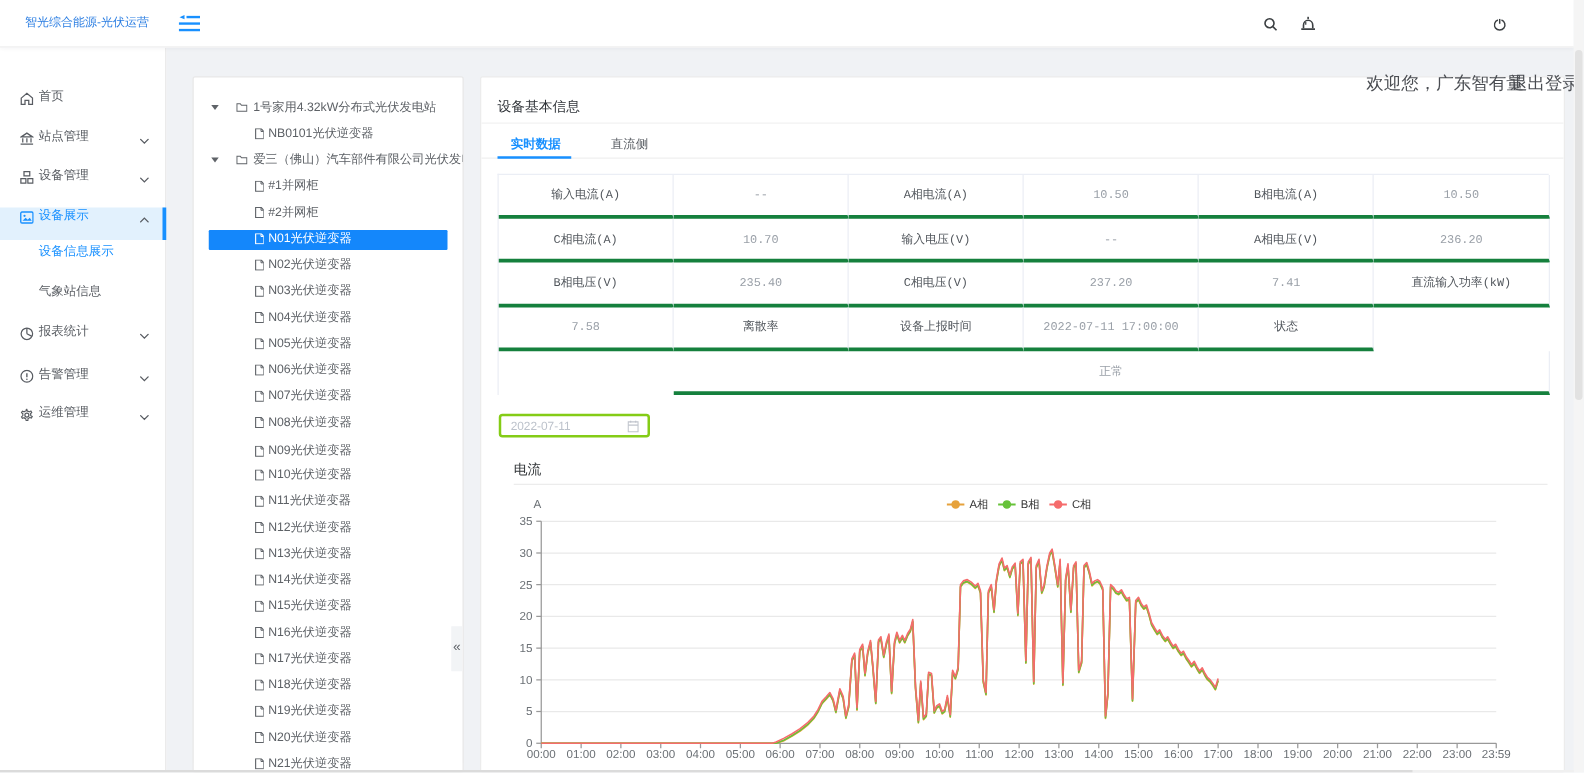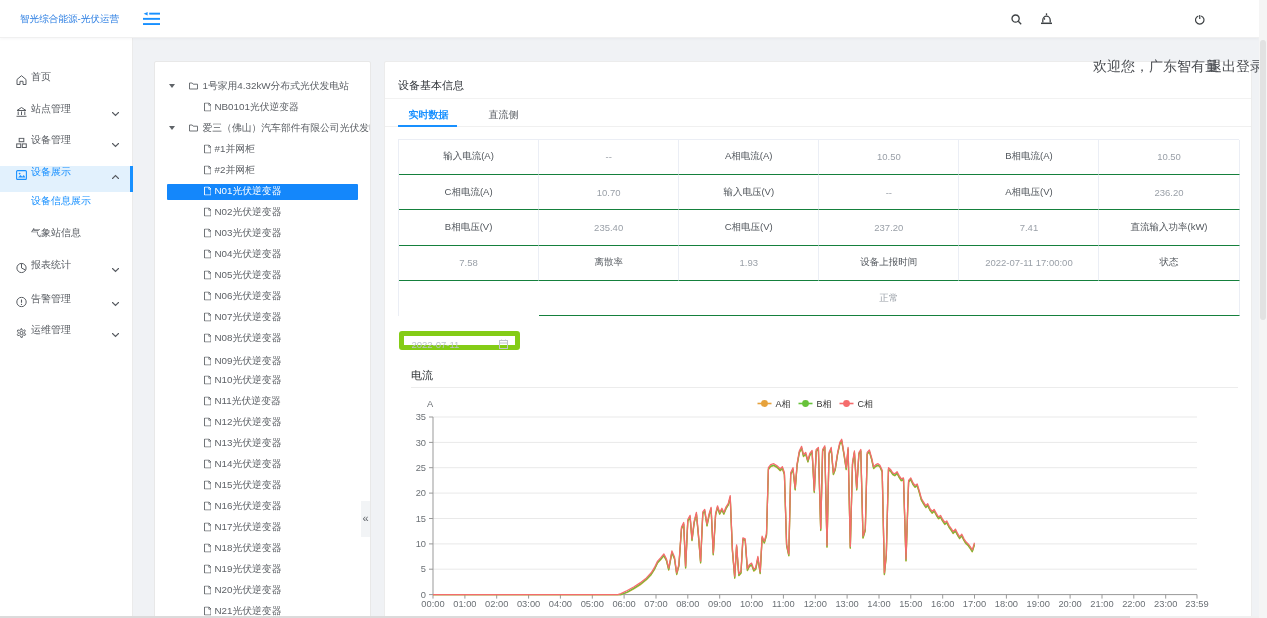--- a/index.html
+++ b/index.html
@@ -26,26 +26,26 @@
 .trow .label { position:absolute; top:50%; transform:translateY(-50%); font-size:9.8px; color:#5d6166; white-space:nowrap; }
 .caret { position:absolute; left:17.5px; top:50%; margin-top:-2px; width:0; height:0; border-left:3.8px solid transparent; border-right:3.8px solid transparent; border-top:4.6px solid #5f6368; }
 .tico { position:absolute; top:50%; transform:translateY(-50%); }
 #collapsetab { position:absolute; left:206px; top:439px; width:9px; height:36px; background:#f2f4f6; color:#5f6368; font-size:11px; line-height:35px; text-align:center; }
 
 .rp { position:absolute; }
 #tabline { left:0; top:64px; width:866px; height:1px; background:#f0f0f0; }
 #tabu { left:13px; top:62.5px; width:59px; height:2.2px; background:#1890ff; }
 
 #itable { left:13px; top:76.5px; width:841.2px; height:177.5px; border-top:1px solid #ebeef5; border-left:1px solid #ebeef5; display:grid; grid-template-columns:140.1px 140.1px 140.1px 140.1px 140.1px 140.1px; grid-auto-rows:35.4px; }
-#itable div { border-right:1px solid #ebeef5; border-bottom:1px solid #15803d; display:flex; align-items:center; justify-content:center; font-size:9.5px; }
+#itable div { border-right:1px solid #ebeef5; border-bottom:3px solid #15803d; display:flex; align-items:center; justify-content:center; font-size:9.5px;font-family:Liberation Mono, monospace; }
 #itable .lb { color:#51565c; }
 #itable .vl { color:#9aa0a8; }
 #itable .sp { grid-column:2 / 7; }
 
-#dpick { left:13.5px; top:268.5px; width:121px; height:19.5px; border:5px solid #84cc16; border-radius:3px; background:#fff; }
+#dpick { left:13.5px; top:268.5px; width:121px; height:19.5px; border:2px solid #84cc16; border-radius:3px; background:#fff; }
 #dpick .dtxt { position:absolute; left:8px; top:0; line-height:18px; font-size:9.5px; color:#bcc2cb; }
 #dpick svg { position:absolute; right:7px; top:3.5px; }
 #ctitle { left:26px; top:306px; font-size:11px; color:#323639; font-weight:500; }
 #cline { left:26px; top:324.5px; width:827px; height:1px; background:#ececec; }
 
 #vscroll { left:1259px; top:0; width:8px; height:618px; background:#f5f5f5; z-index:10; }
 #vthumb { left:1260px; top:40px; width:6px; height:280px; background:#e2e2e2; border-radius:3px; z-index:11; }
 #hscroll { left:0; top:615.5px; width:1259px; height:2.5px; background:#f0f0f0; z-index:10; }
 #hthumb { left:0; top:615.5px; width:1130px; height:2.5px; background:#dbdbdb; z-index:11; }
 .cjk { white-space:nowrap; }
@@ -371,21 +371,20 @@
       <div class="lb">A相电压(V)</div>
       <div class="vl">236.20</div>
       <div class="lb">B相电压(V)</div>
       <div class="vl">235.40</div>
       <div class="lb">C相电压(V)</div>
       <div class="vl">237.20</div>
       <div class="vl">7.41</div>
       <div class="lb">直流输入功率(kW)</div>
       <div class="vl">7.58</div>
       <div class="lb">离散率</div>
-      <div class="vl">1.93</div>
       <div class="lb">设备上报时间</div>
       <div class="vl">2022-07-11 17:00:00</div>
       <div class="lb">状态</div>
       <div class="vl sp">正常</div>
     </div>
   <div class="rp" id="dpick">
     <span class="dtxt">2022-07-11</span>
     <svg width="9" height="10" viewBox="0 0 9 10">
         <rect x="0.5" y="1.5" width="8" height="8" fill="none" stroke="#c0c4cc" stroke-width="1"></rect>
         <line x1="0.5" y1="4" x2="8.5" y2="4" stroke="#c0c4cc" stroke-width="1"></line>

